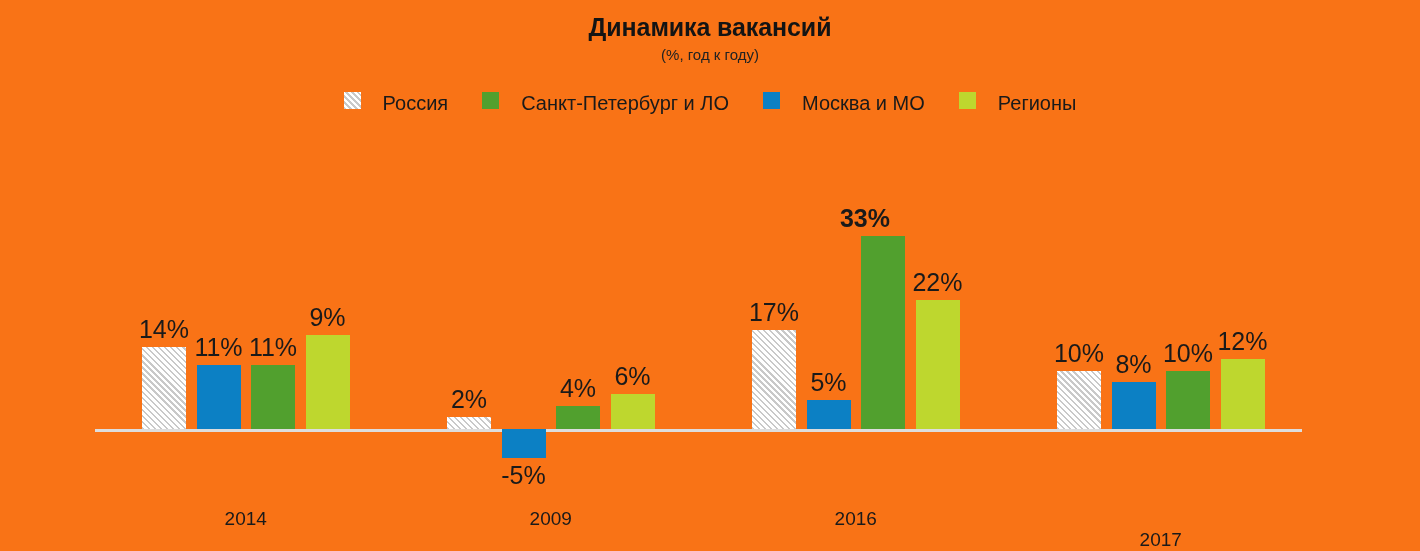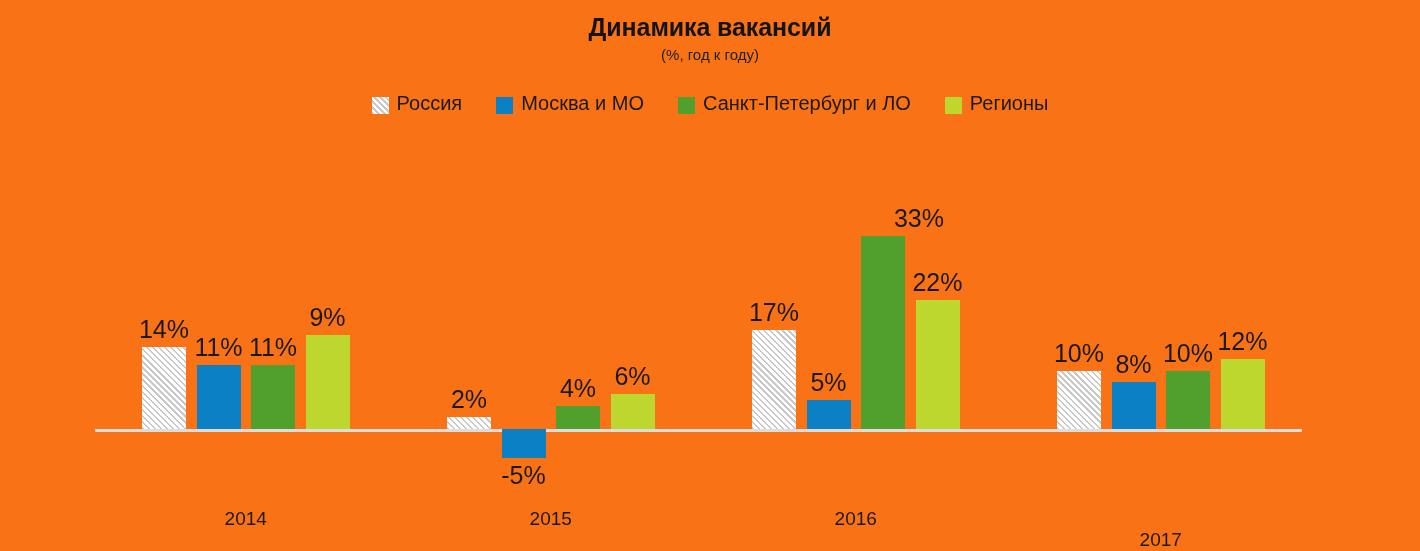--- a/index.html
+++ b/index.html
@@ -43,22 +43,22 @@
   .legend {
     position: absolute;
     top: 92px; left: 0; width: 1420px;
     display: flex;
     justify-content: center;
     align-items: center;
     gap: 34px;
   }
   .legend-item {
     display: flex;
-    align-items: flex-end;
-    gap: 8px;
+    align-items: flex-start;
+    gap: 22px;
   }
   .legend-swatch {
     width: 17px; height: 17px;
     flex: 0 0 auto;
     display: block;
   }
   .legend-label {
     font-size: 20px;
     color: #1a1a1a;
     line-height: 22px;
@@ -118,26 +118,26 @@
     <div class="chart-title">Динамика вакансий</div>
     <div class="chart-subtitle">(%, год к году)</div>
   </div>
 
   <div class="legend">
     <div class="legend-item">
       <span class="legend-swatch sw-hatch"></span>
       <span class="legend-label">Россия</span>
     </div>
     <div class="legend-item">
+      <span class="legend-swatch" style="background:#51a02e"></span>
+      <span class="legend-label">Санкт-Петербург и ЛО</span>
+    </div>
+    <div class="legend-item">
       <span class="legend-swatch" style="background:#0c80c4"></span>
       <span class="legend-label">Москва и МО</span>
-    </div>
-    <div class="legend-item">
-      <span class="legend-swatch" style="background:#51a02e"></span>
-      <span class="legend-label">Санкт-Петербург и ЛО</span>
     </div>
     <div class="legend-item">
       <span class="legend-swatch" style="background:#bed72e"></span>
       <span class="legend-label">Регионы</span>
     </div>
   </div>
 
   <div class="plot">
     <div class="baseline"></div>
     <div id="bars-layer">
@@ -162,28 +162,28 @@
         <div class="bar-value" style="left: 118px; top: 316.1px;">14%</div>
         <div class="bar-value" style="left: 172.5px; top: 333.65px;">11%</div>
         <div class="bar-value" style="left: 227px; top: 333.65px;">11%</div>
         <div class="bar-value" style="left: 281.5px; top: 304.4px;">9%</div>
         <div class="bar-value" style="left: 423px; top: 386.3px;">2%</div>
         <div class="bar-value" style="left: 477.5px; top: 462.25px;">-5%</div>
         <div class="bar-value" style="left: 532px; top: 374.6px;">4%</div>
         <div class="bar-value" style="left: 586.5px; top: 362.9px;">6%</div>
         <div class="bar-value" style="left: 728px; top: 298.55px;">17%</div>
         <div class="bar-value" style="left: 782.5px; top: 368.75px;">5%</div>
-        <div class="bar-value" style="left: 873px; top: 204.95px;">33%</div>
+        <div class="bar-value" style="left: 819px; top: 204.95px; font-weight: bold;">33%</div>
         <div class="bar-value" style="left: 891.5px; top: 269.3px;">22%</div>
         <div class="bar-value" style="left: 1033px; top: 339.5px;">10%</div>
         <div class="bar-value" style="left: 1087.5px; top: 351.2px;">8%</div>
         <div class="bar-value" style="left: 1142px; top: 339.5px;">10%</div>
         <div class="bar-value" style="left: 1196.5px; top: 327.8px;">12%</div>
       </div>
     <div id="cats-layer">
         <div class="cat-label" style="left: 155.75px; top: 508px; text-align: center;">2014</div>
-        <div class="cat-label" style="left: 460.75px; top: 508px;">2015</div>
+        <div class="cat-label" style="left: 460.75px; top: 508px;">2009</div>
         <div class="cat-label" style="left: 765.75px; top: 508px;">2016</div>
         <div class="cat-label" style="left: 1070.75px; top: 508px; margin-top: 21px;">2017</div>
       </div>
   </div>
 
 </div>
 
 </body></html>

